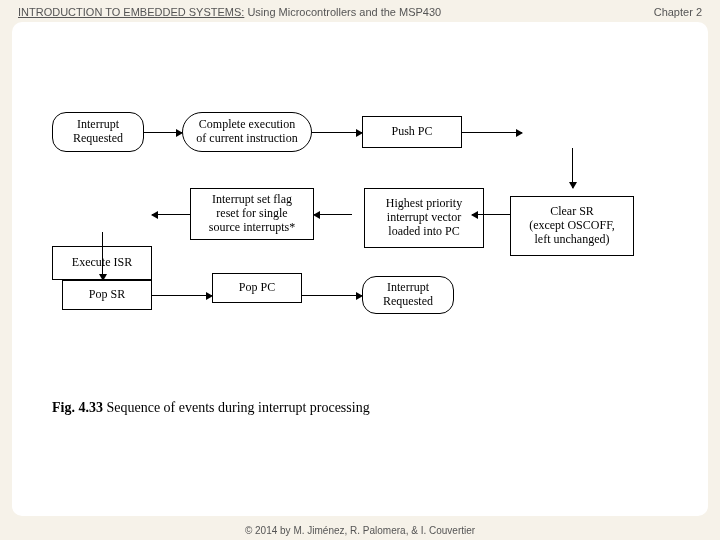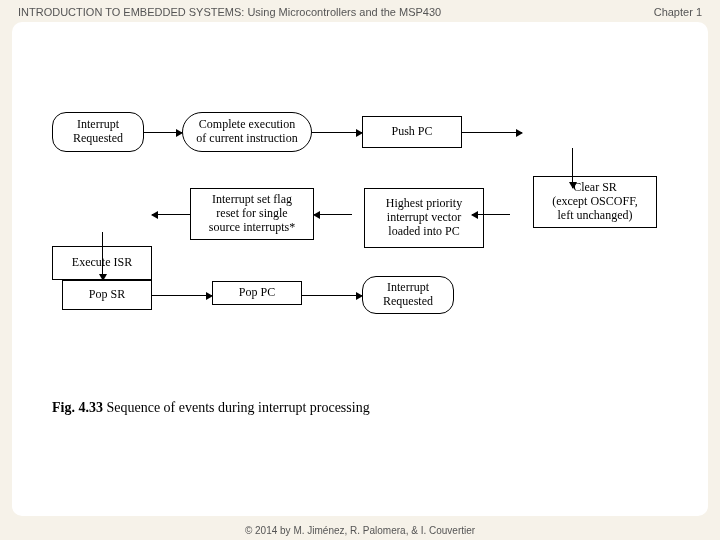--- a/index.html
+++ b/index.html
@@ -13,21 +13,21 @@
   }
   .header {
     display: flex;
     justify-content: space-between;
     padding: 6px 18px 0 18px;
     font-size: 11px;
     color: #555;
   }
   .header-left { }
   .header-right { }
-  .underline { }
+  .underline { text-decoration: underline; }
   .slide {
     position: absolute;
     left: 12px;
     right: 12px;
     top: 22px;
     bottom: 24px;
     background: #ffffff;
     border-radius: 10px;
   }
   .diagram {
@@ -103,38 +103,38 @@
     color: #555;
   }
 </style>
 </head>
 <body>
 
 <div class="header">
   <div class="header-left">
     <span class="underline">INTRODUCTION TO EMBEDDED SYSTEMS:</span><span> Using Microcontrollers and the MSP430</span>
   </div>
-  <div class="header-right">Chapter 1</div>
+  <div class="header-right">Chapter 2</div>
 </div>
 
 <div class="slide">
 
   <div class="diagram">
 
     <div class="box rounded" style="left:0px;  top:0px;  width:92px;  height:40px;">Interrupt<br>Requested</div>
     <div class="box" style="left:130px;top:0px;  width:130px; height:40px;border-radius:20px;">Complete execution<br>of current instruction</div>
     <div class="box" style="left:310px;top:4px;  width:100px; height:32px;">Push PC</div>
 
     <div class="box" style="left:0px;  top:86px; width:100px; height:34px;margin-top:48px;">Execute ISR</div>
     <div class="box" style="left:138px;top:76px; width:124px; height:52px;">Interrupt set flag<br>reset for single<br>source interrupts*</div>
     <div class="box" style="left:312px;top:76px; width:120px; height:60px;">Highest priority<br>interrupt vector<br>loaded into PC</div>
-    <div class="box" style="left:458px;top:64px; width:124px; height:52px;margin-left:23px;">Clear SR<br>(except OSCOFF,<br>left unchanged)</div>
+    <div class="box" style="left:458px;top:84px; width:124px; height:60px;">Clear SR<br>(except OSCOFF,<br>left unchanged)</div>
 
     <div class="box" style="left:10px; top:168px;width:90px;  height:30px;">Pop SR</div>
-    <div class="box" style="left:160px;top:169px;width:90px;  height:24px;">Pop PC</div>
+    <div class="box" style="left:160px;top:161px;width:90px;  height:30px;">Pop PC</div>
     <div class="box rounded" style="left:310px;top:164px;width:92px;  height:38px;">Interrupt<br>Requested</div>
 
     <div class="arrow-h right" style="left:92px;  top:20px;  width:38px;"></div>
     <div class="arrow-h right" style="left:260px; top:20px;  width:50px;"></div>
     <div class="arrow-h right" style="left:410px; top:20px;  width:60px;"></div>
 
     <div class="arrow-v down" style="left:520px; top:36px;  height:40px;"></div>
 
     <div class="arrow-h left" style="left:420px; top:102px; width:38px;"></div>
     <div class="arrow-h left" style="left:262px; top:102px; width:38px;"></div>

